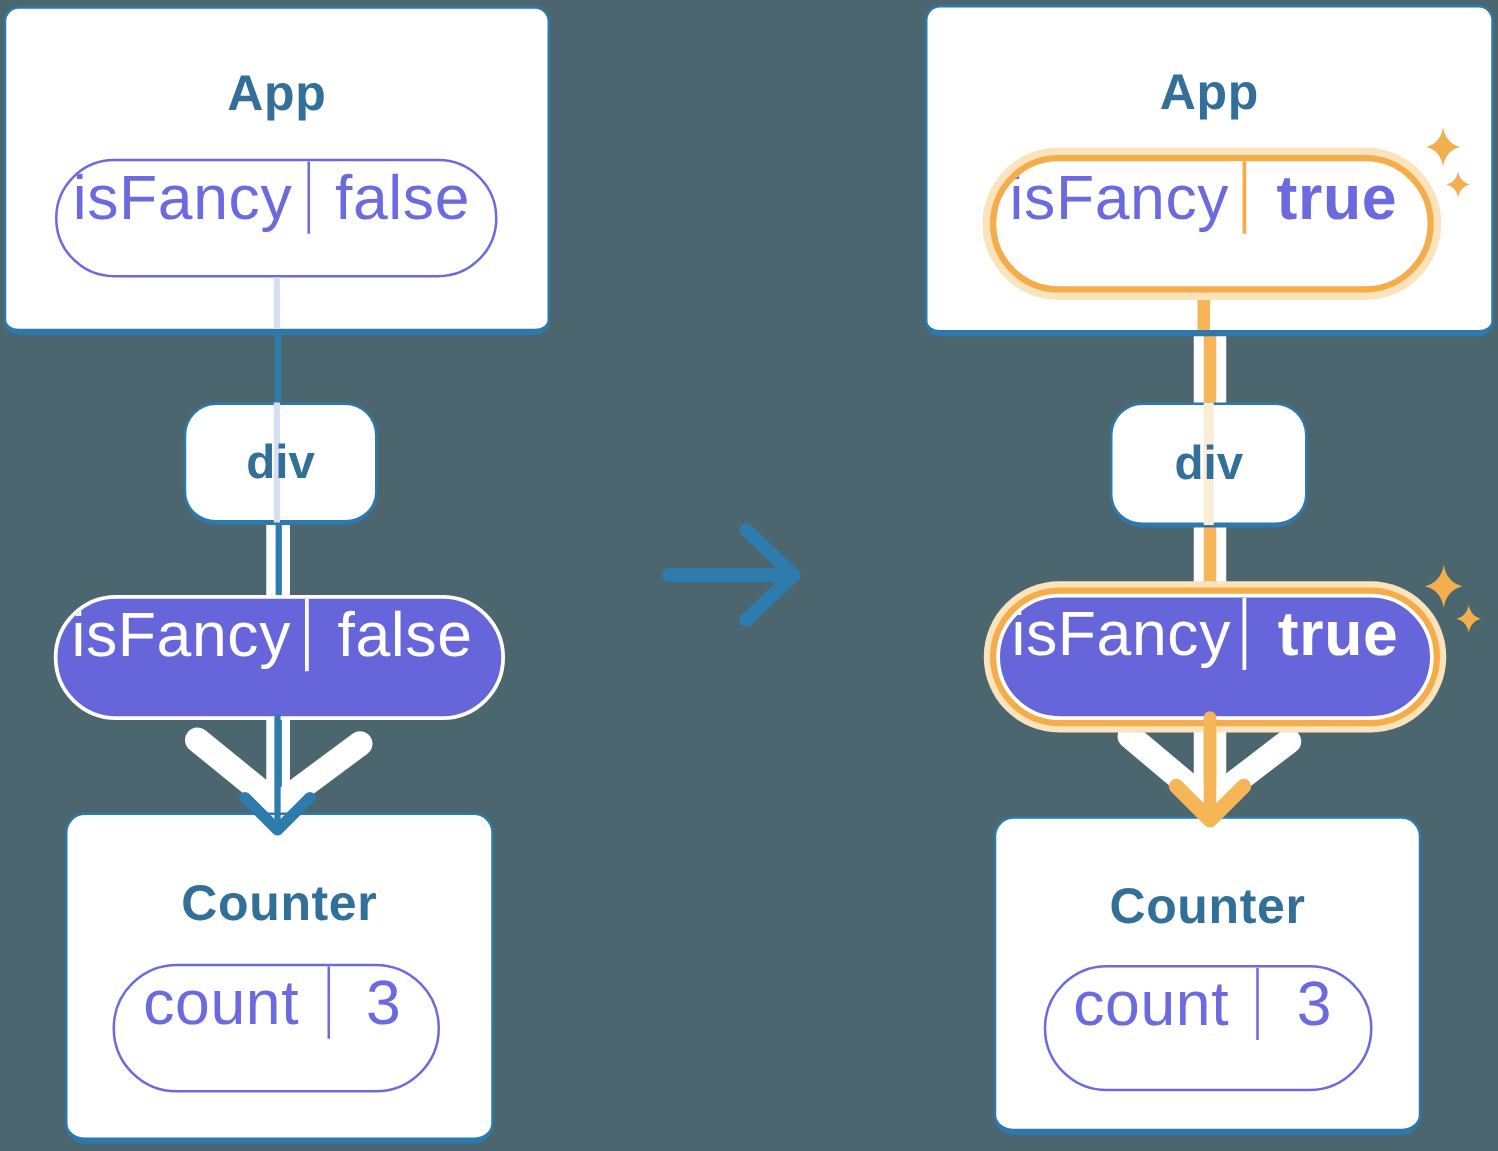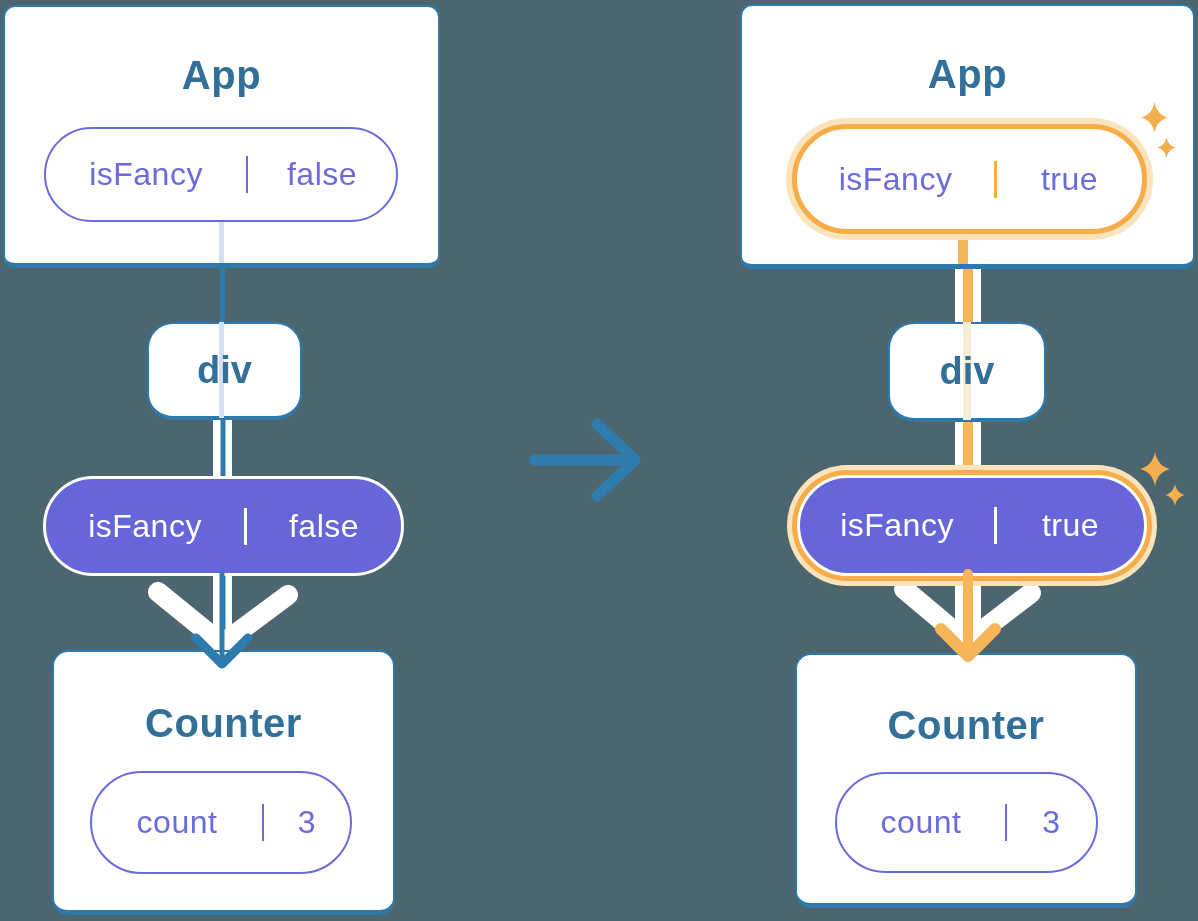--- a/index.html
+++ b/index.html
@@ -12,32 +12,32 @@
   *{box-sizing:border-box;margin:0;padding:0}
   html,body{width:1198px;height:921px;overflow:hidden}
   body{background:var(--background);font-family:"Liberation Sans","DejaVu Sans",sans-serif;}
   .stage{position:relative;width:976px;height:921px;background:var(--background)}
 
   .card{position:absolute;background:var(--card);border:2px solid var(--card-border);
         border-bottom-width:5px;border-radius:26px;z-index:2}
   .comp-title{position:absolute;left:0;right:0;text-align:center;font-size:40px;line-height:48px;
         font-weight:600;color:var(--component-title);letter-spacing:.5px}
 
-  .pill{position:absolute;display:flex;align-items:center;border-radius:60px;overflow:hidden;
-        font-size:32px;letter-spacing:.5px}
+  .pill{position:absolute;display:flex;align-items:flex-start;border-radius:60px;overflow:hidden;
+        font-size:50px;letter-spacing:.5px}
   .pill .cell{display:flex;align-items:center;justify-content:center}
   .pill-outline{background:var(--card);border:2.5px solid var(--purple);color:var(--purple)}
   .pill-outline .cell-name{border-right:2.5px solid var(--purple)}
   .pill-purple{background:var(--purple-fill);border:3px solid #fff;color:var(--pill-text-on-purple);z-index:3}
   .pill-purple .cell-name{border-right:3px solid #fff}
   .pill-hl{background:var(--card);border:5px solid var(--orange-highlight);color:var(--purple);
         box-shadow:0 0 0 6px var(--orange-glow);z-index:3}
   .pill-hl .cell-name{border-right:3px solid var(--orange-highlight)}
   .pill-purple-hl{box-shadow:0 0 0 5px var(--orange-highlight),0 0 0 10px var(--orange-glow)}
-  .bold{font-weight:400}
+  .bold{font-weight:700}
 
   .vline{position:absolute;z-index:1}
   .pipe{position:absolute;background:#fff;z-index:1}
   .pipe .core{position:absolute;left:50%;transform:translateX(-50%);top:0;bottom:0;width:5px}
   .pipe .core.orange{width:10px;background:var(--orange-arrow)}
   .pipe .core.blue{background:var(--blue-flow)}
   .trace{position:absolute;top:-2px;bottom:-2px;z-index:0}
   svg{position:absolute;overflow:visible}
   .stroke-white{stroke:#fff;fill:none;stroke-linecap:round;stroke-linejoin:round}
   .stroke-blue{stroke:var(--blue-flow);fill:none;stroke-linecap:round;stroke-linejoin:round}

